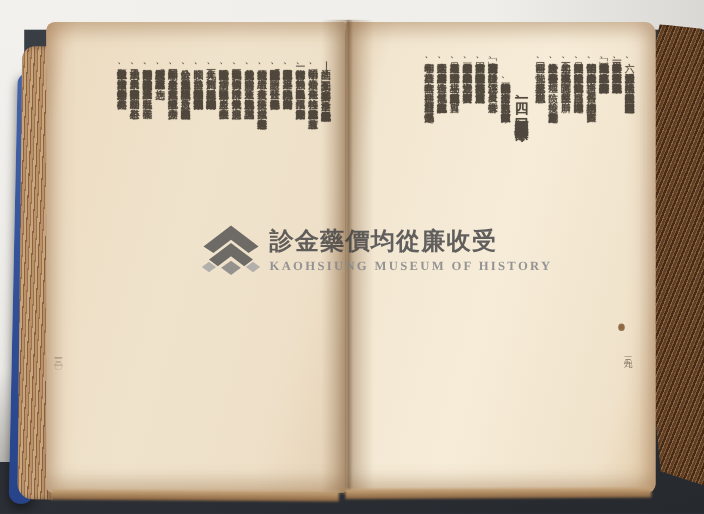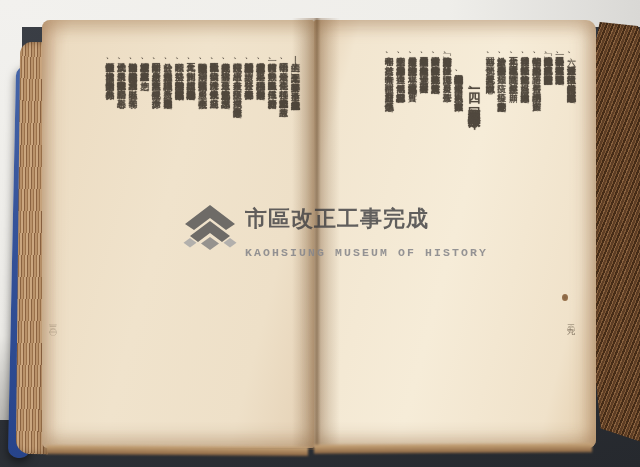--- a/index.html
+++ b/index.html
@@ -54,22 +54,22 @@
   .pn-left{left:46px;top:320px;opacity:.45;}
   .spot{position:absolute;left:562px;top:294px;width:6px;height:7px;border-radius:50%;
         background:radial-gradient(#6b4420,#8a5c30);opacity:.8;}
 
   
   .watermark{position:absolute;left:183px;top:204px;width:290px;display:flex;align-items:flex-start;z-index:6;}
   .wm-logo{width:54px;height:48px;margin-right:8px;opacity:.78;flex:none;}
   .wm-text{display:flex;flex-direction:column;}
   .wm-cn{font-size:22px;font-weight:bold;letter-spacing:1px;color:#3d3d40;opacity:.8;
          font-family:"DejaVu Serif",serif;white-space:nowrap;}
-  .wm-en{font-size:11.5px;letter-spacing:2.1px;color:#87878b;opacity:.88;margin-top:12px;
-         font-family:Liberation Mono, monospace;font-weight:bold;white-space:nowrap;}
+  .wm-en{font-size:11.5px;letter-spacing:2.1px;color:#87878b;opacity:.88;margin-top:2px;
+         font-family:Liberation Serif, serif;font-weight:bold;white-space:nowrap;}
 </style>
 </head>
 <body>
 
 <div id="stage">
 
   <div class="bg-top"></div>
   <div class="bg-left"></div>
 
   <div class="cover-blue"></div>
@@ -127,18 +127,18 @@
 
   <div class="watermark">
     <svg class="wm-logo" viewBox="0 0 54 48">
       <path d="M27 1 L52 20 L43 26 L27 14 L11 26 L2 20 Z" fill="#4a4a4c"></path>
       <path d="M27 17 L47 32 L39 38 L27 29 L15 38 L7 32 Z" fill="#4a4a4c"></path>
       <path d="M27 33 l9 6.5 -9 6.5 -9 -6.5 Z" fill="#7c7c7e"></path>
       <path d="M7 34 l6.5 4.8 -6.5 4.8 -6.5 -4.8 Z" fill="#a2a2a4"></path>
       <path d="M47 34 l6.5 4.8 -6.5 4.8 -6.5 -4.8 Z" fill="#a2a2a4"></path>
     </svg>
     <div class="wm-text">
-      <div class="wm-cn">市區改正工事完成</div>
+      <div class="wm-cn">診金藥價均從廉收受</div>
       <div class="wm-en">KAOHSIUNG MUSEUM OF HISTORY</div>
     </div>
   </div>
 
 </div>
 
 </body></html>

